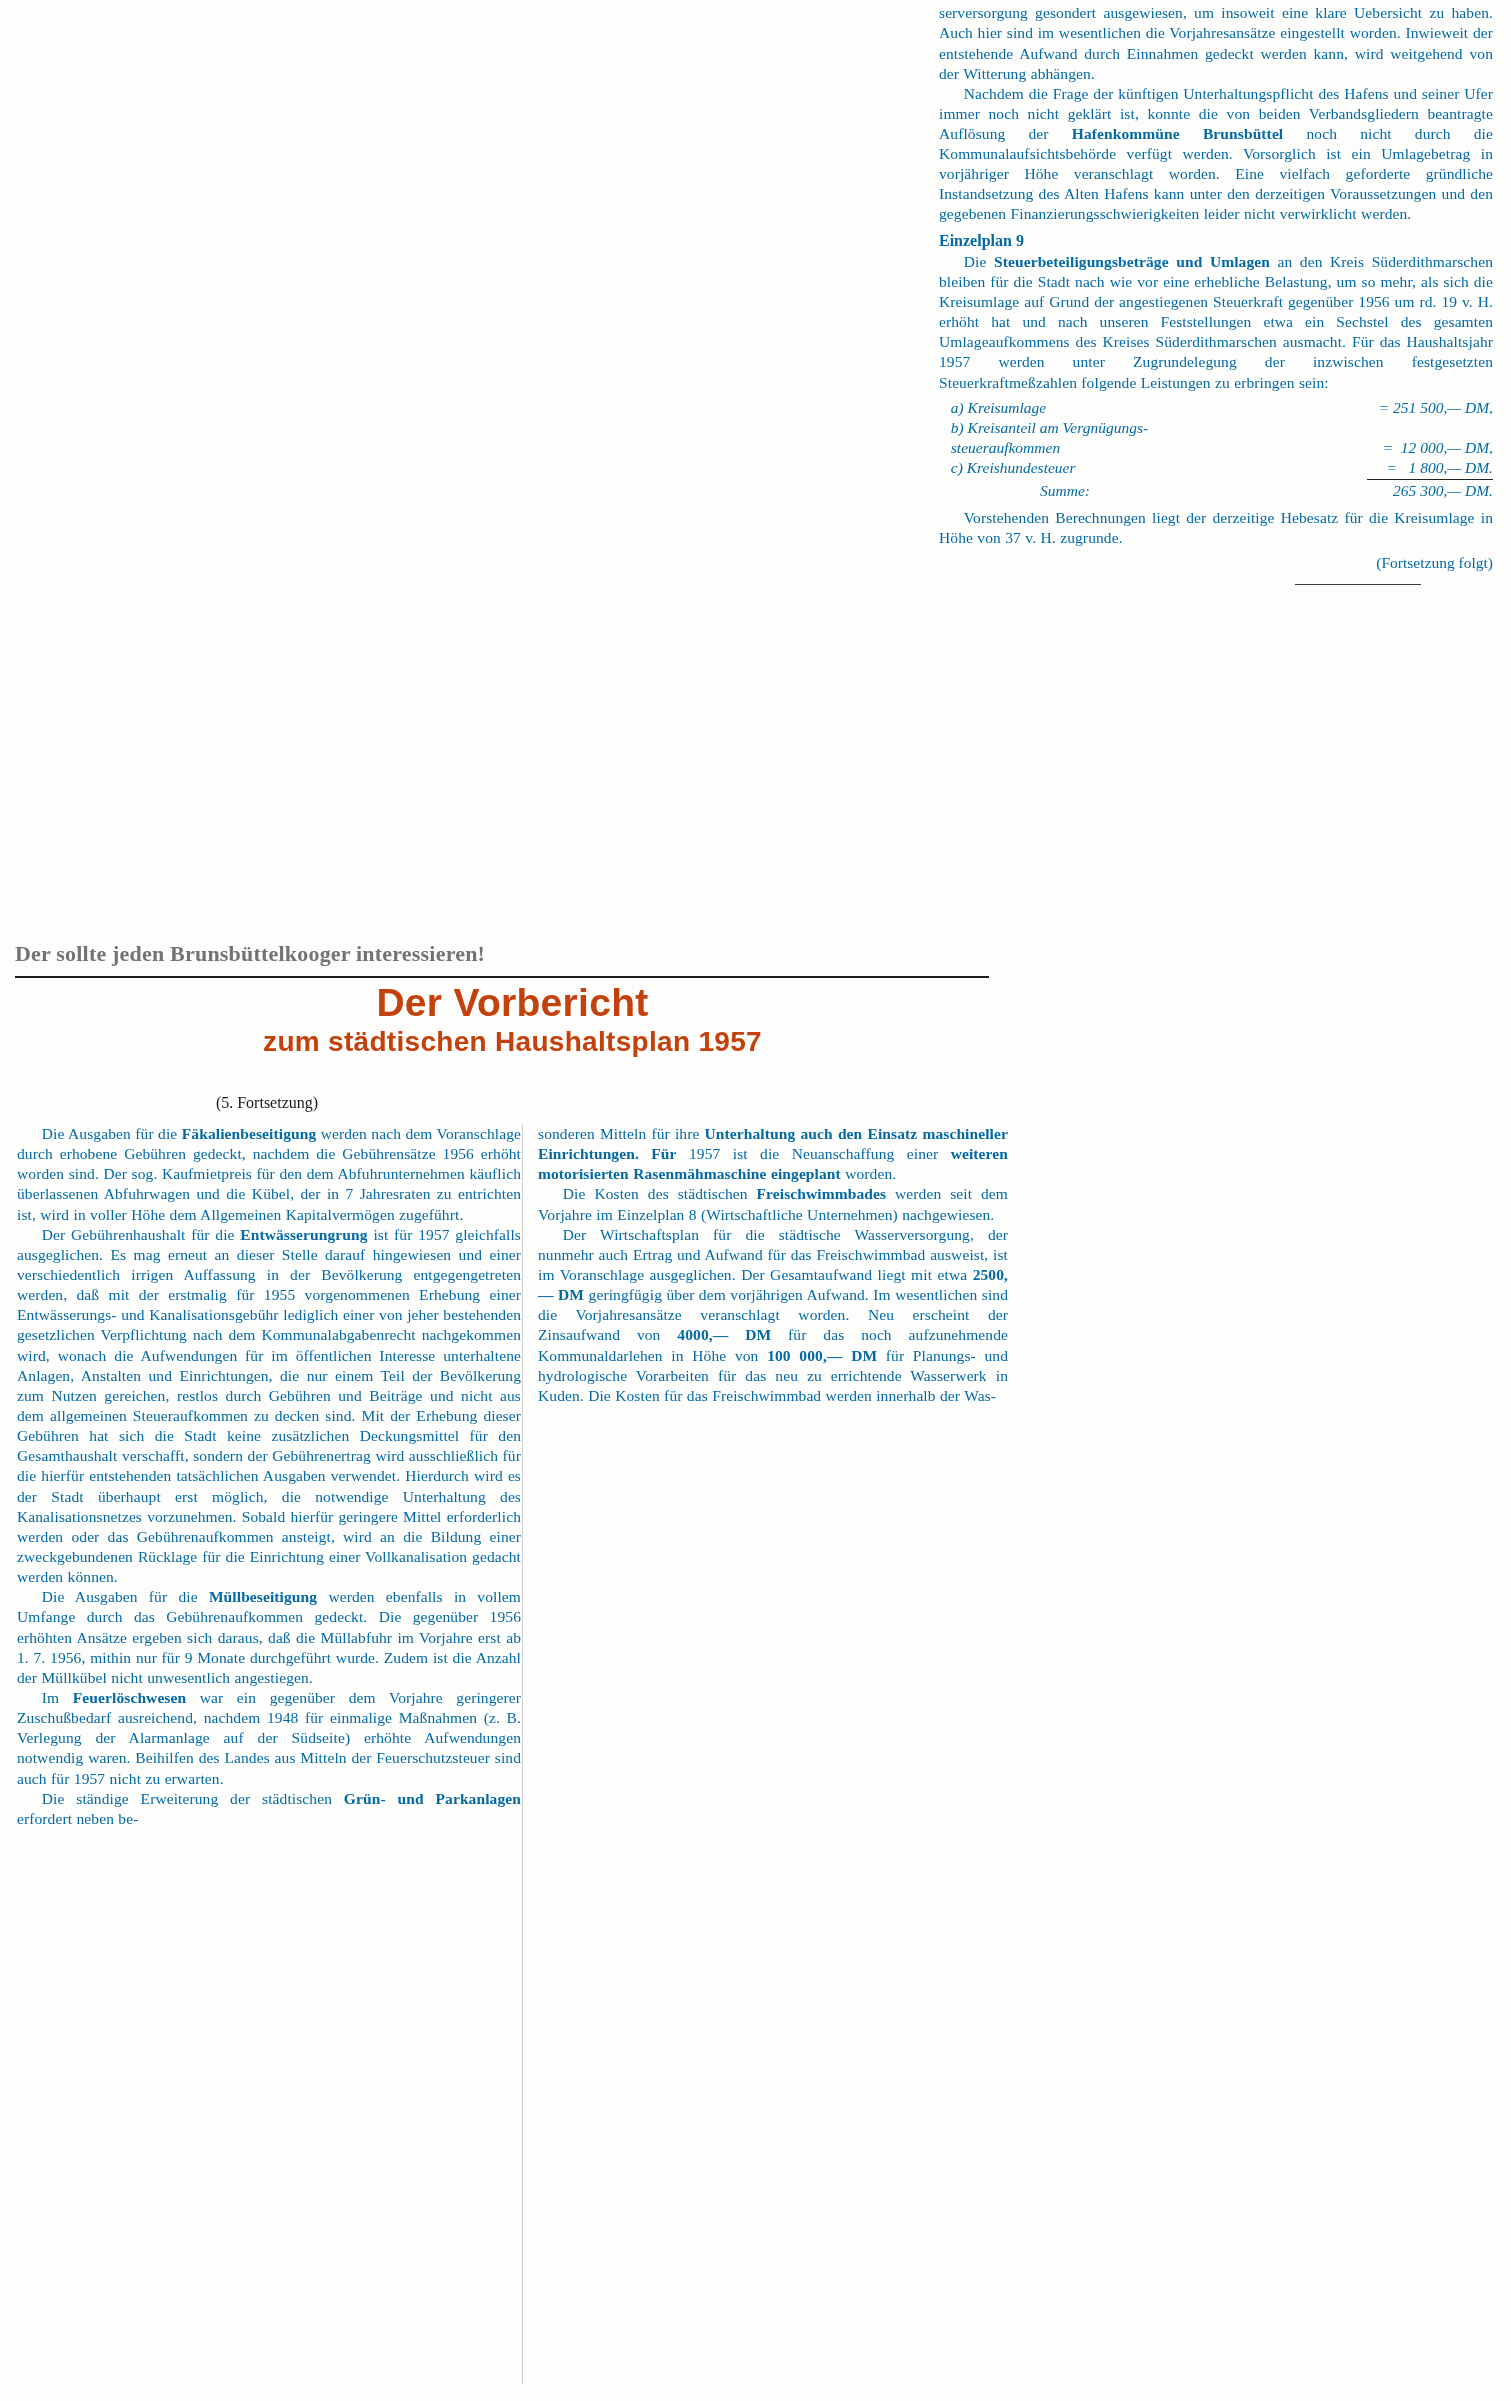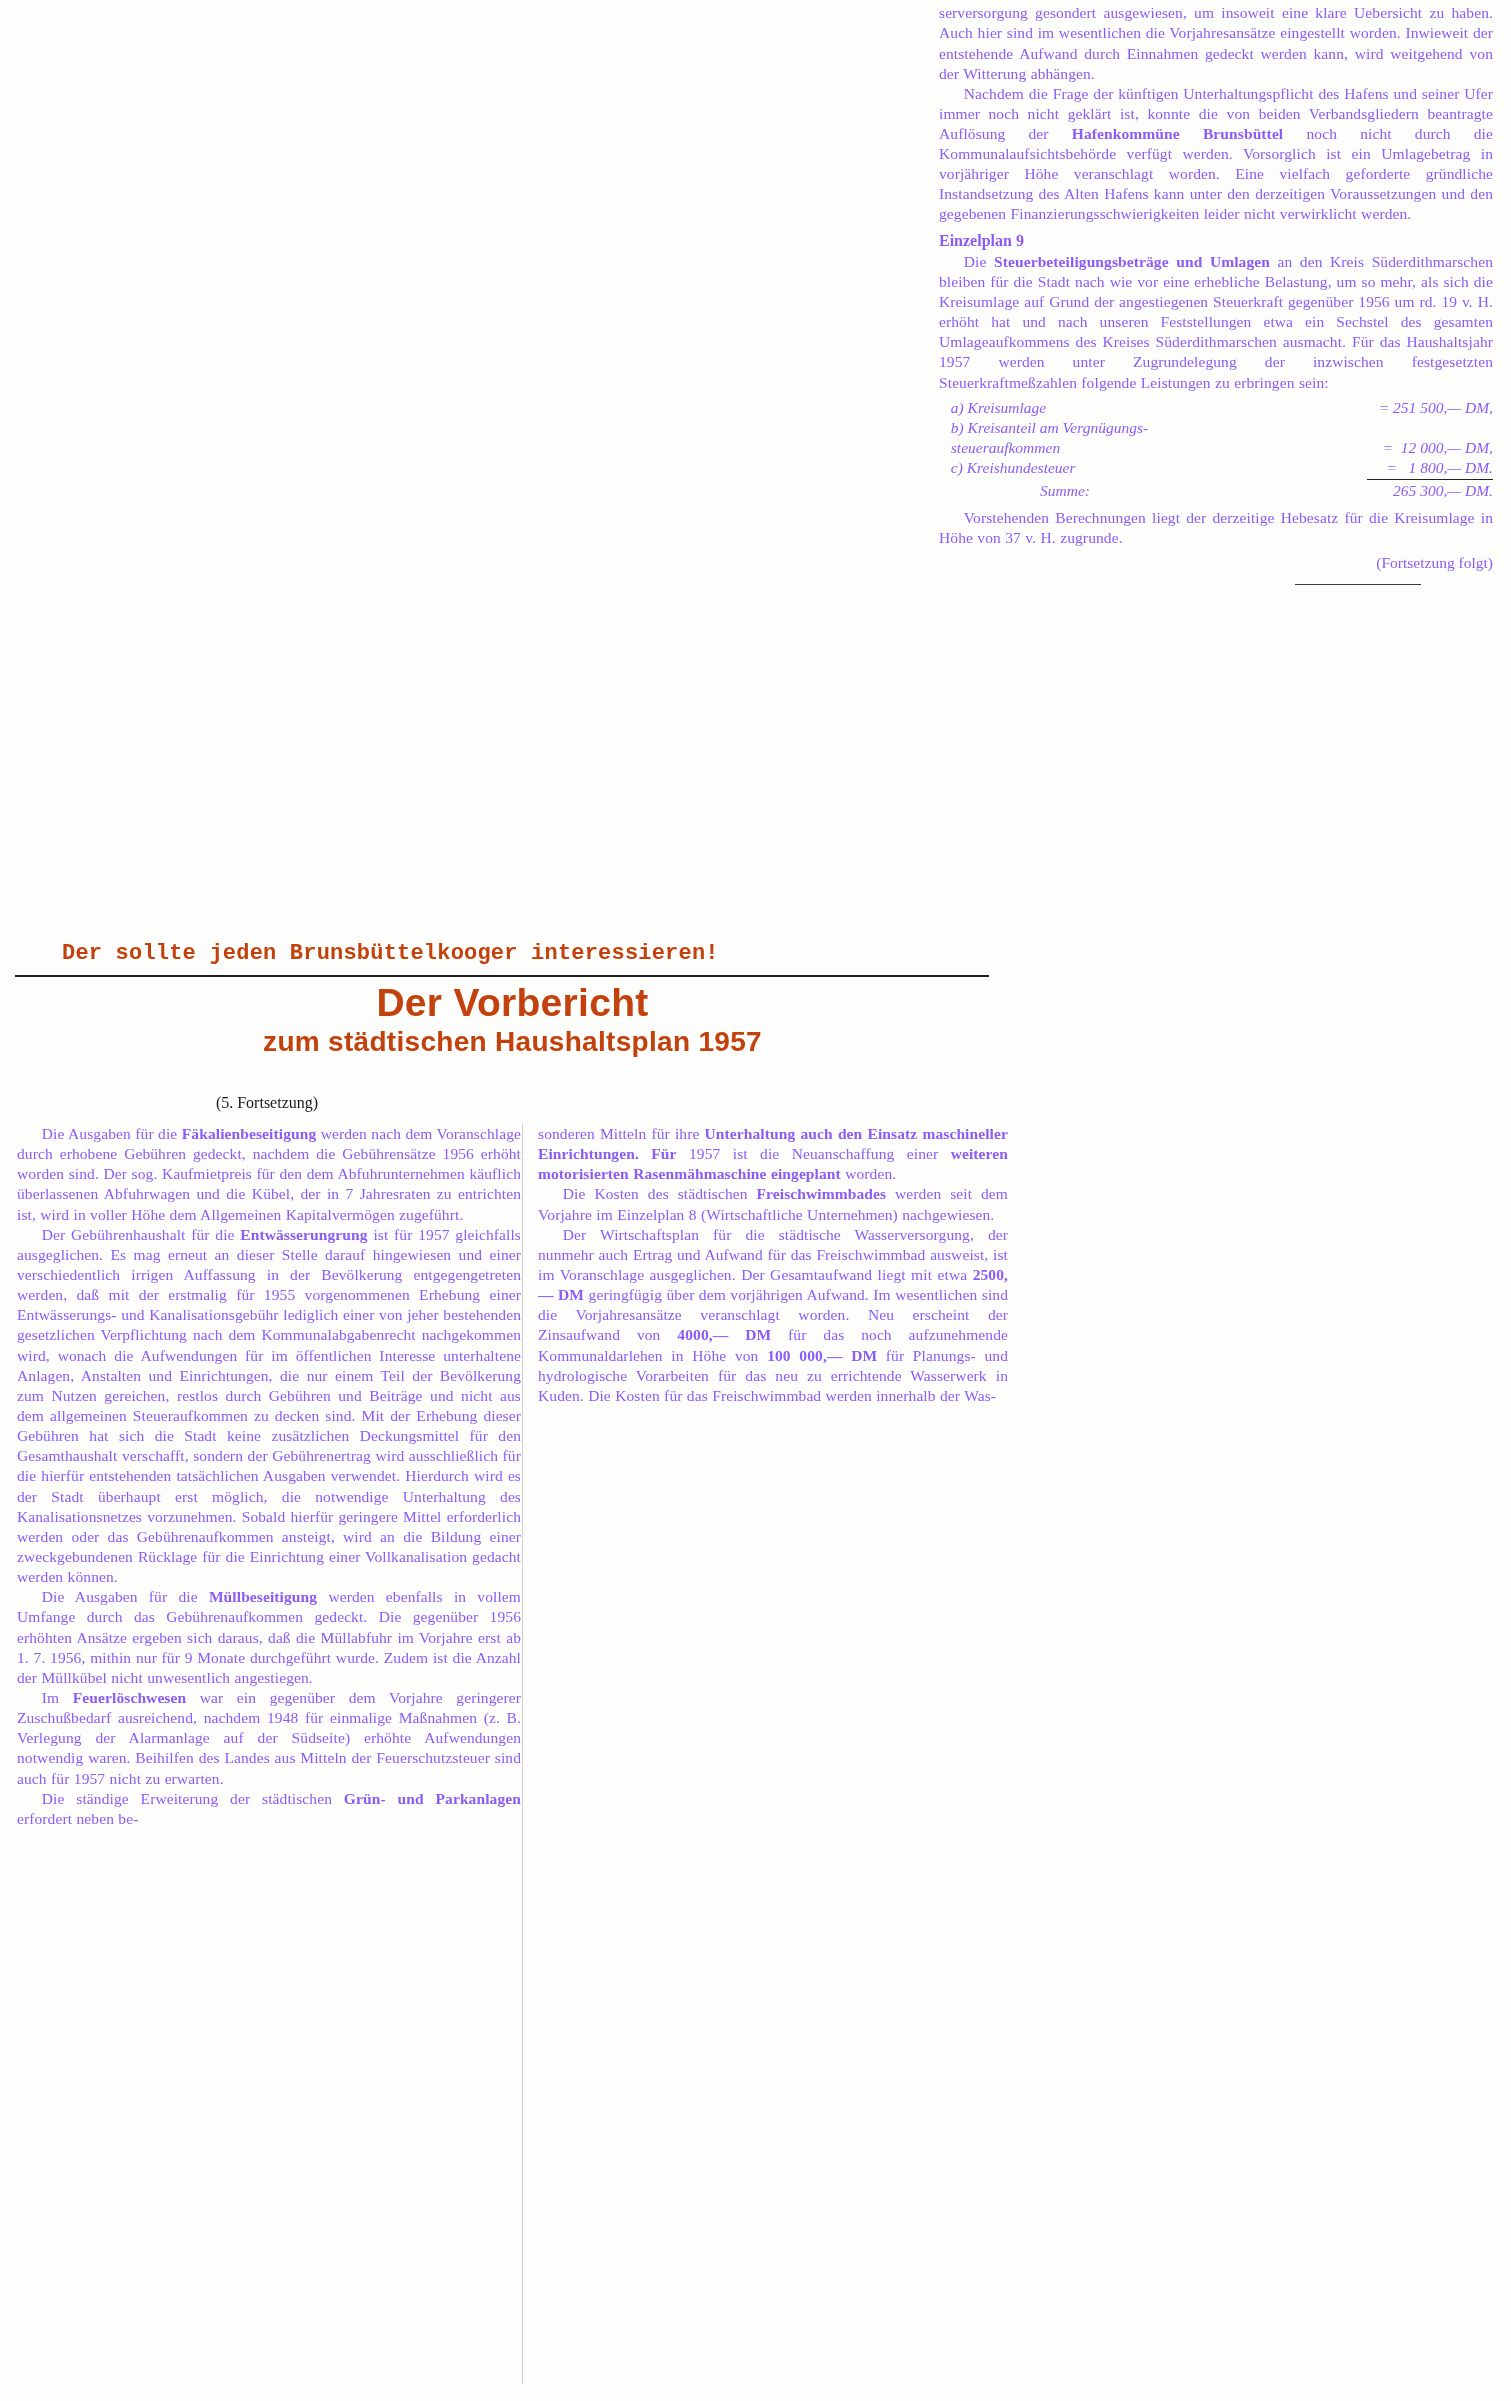--- a/index.html
+++ b/index.html
@@ -20,21 +20,21 @@
     width: 1512px;
     height: 2401px;
     background: #fdfdfb;
   }
 
   
   .col {
     position: absolute;
     text-align: justify;
     font-family: "Liberation Serif", serif;
-    color: #8b5cf6;
+    color: #0369a1;
     -webkit-font-smoothing: none;
   }
   .col p {
     margin: 0;
     text-indent: 1.6em;
     font-size: 15.5px;
     line-height: 1.30;
     letter-spacing: 0.1px;
     word-spacing: 0.4px;
   }
@@ -96,27 +96,26 @@
   }
 
   
   #kicker-wrap {
     position: absolute;
     left: 15px;
     top: 941px;
     width: 974px;
   }
   #kicker {
-    font-family: Liberation Mono, monospace;
+    font-family: Liberation Serif, serif;
     font-weight: bold;
     font-size: 22px;
     letter-spacing: 0.2px;
-    color: #c2410c;
+    color: #737373;
     padding-bottom: 5px;
-    margin-left: 47px;
   }
   #kicker-rule {
     border-bottom: 2.1px solid #1d1d1d;
     width: 974px;
     margin-top: 4.2px;
   }
   #headline-wrap {
     position: absolute;
     left: 15px;
     top: 981px;

